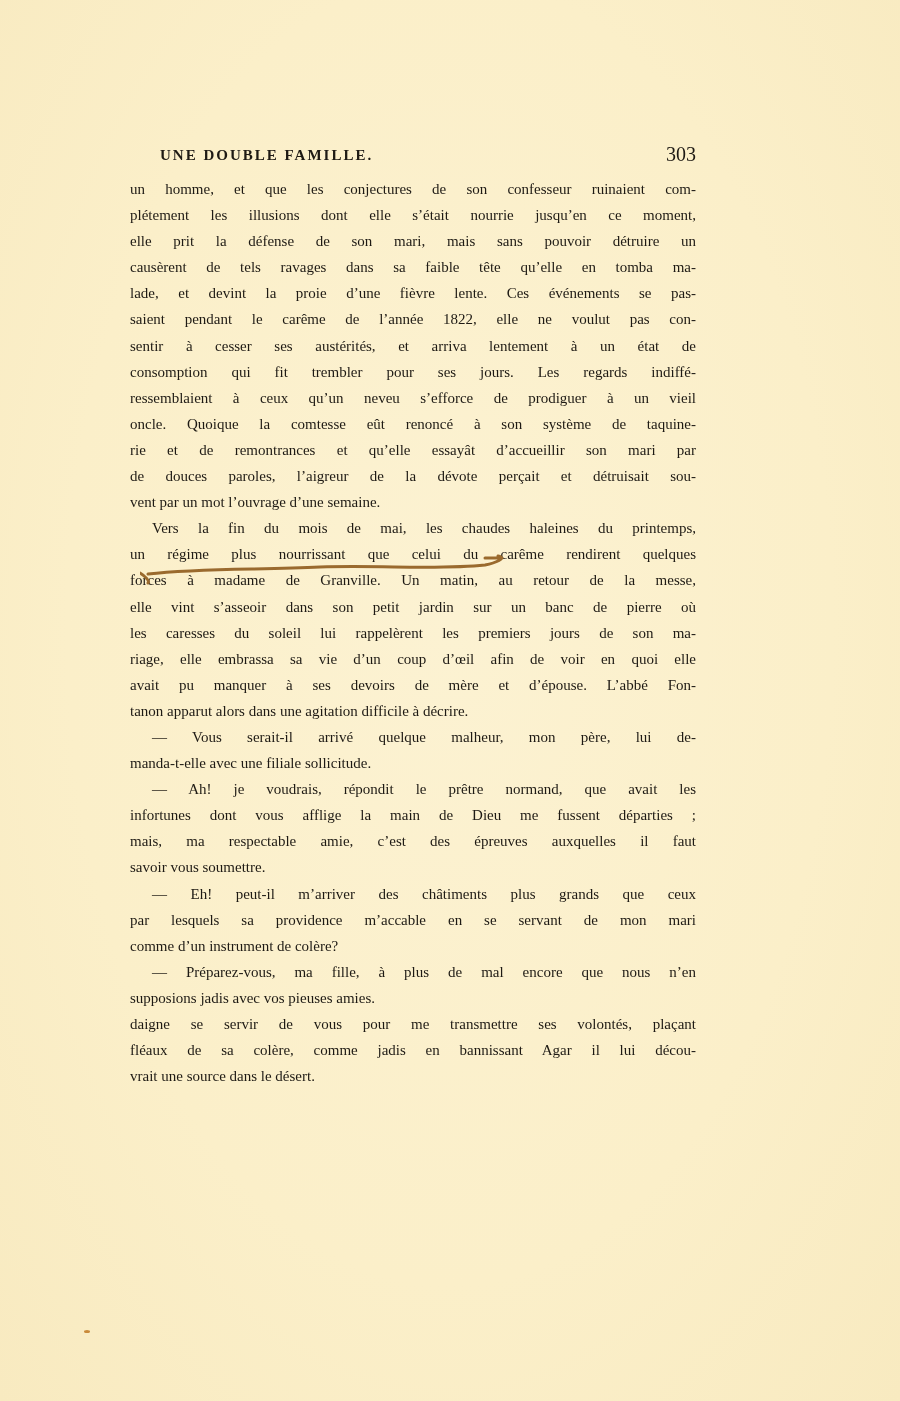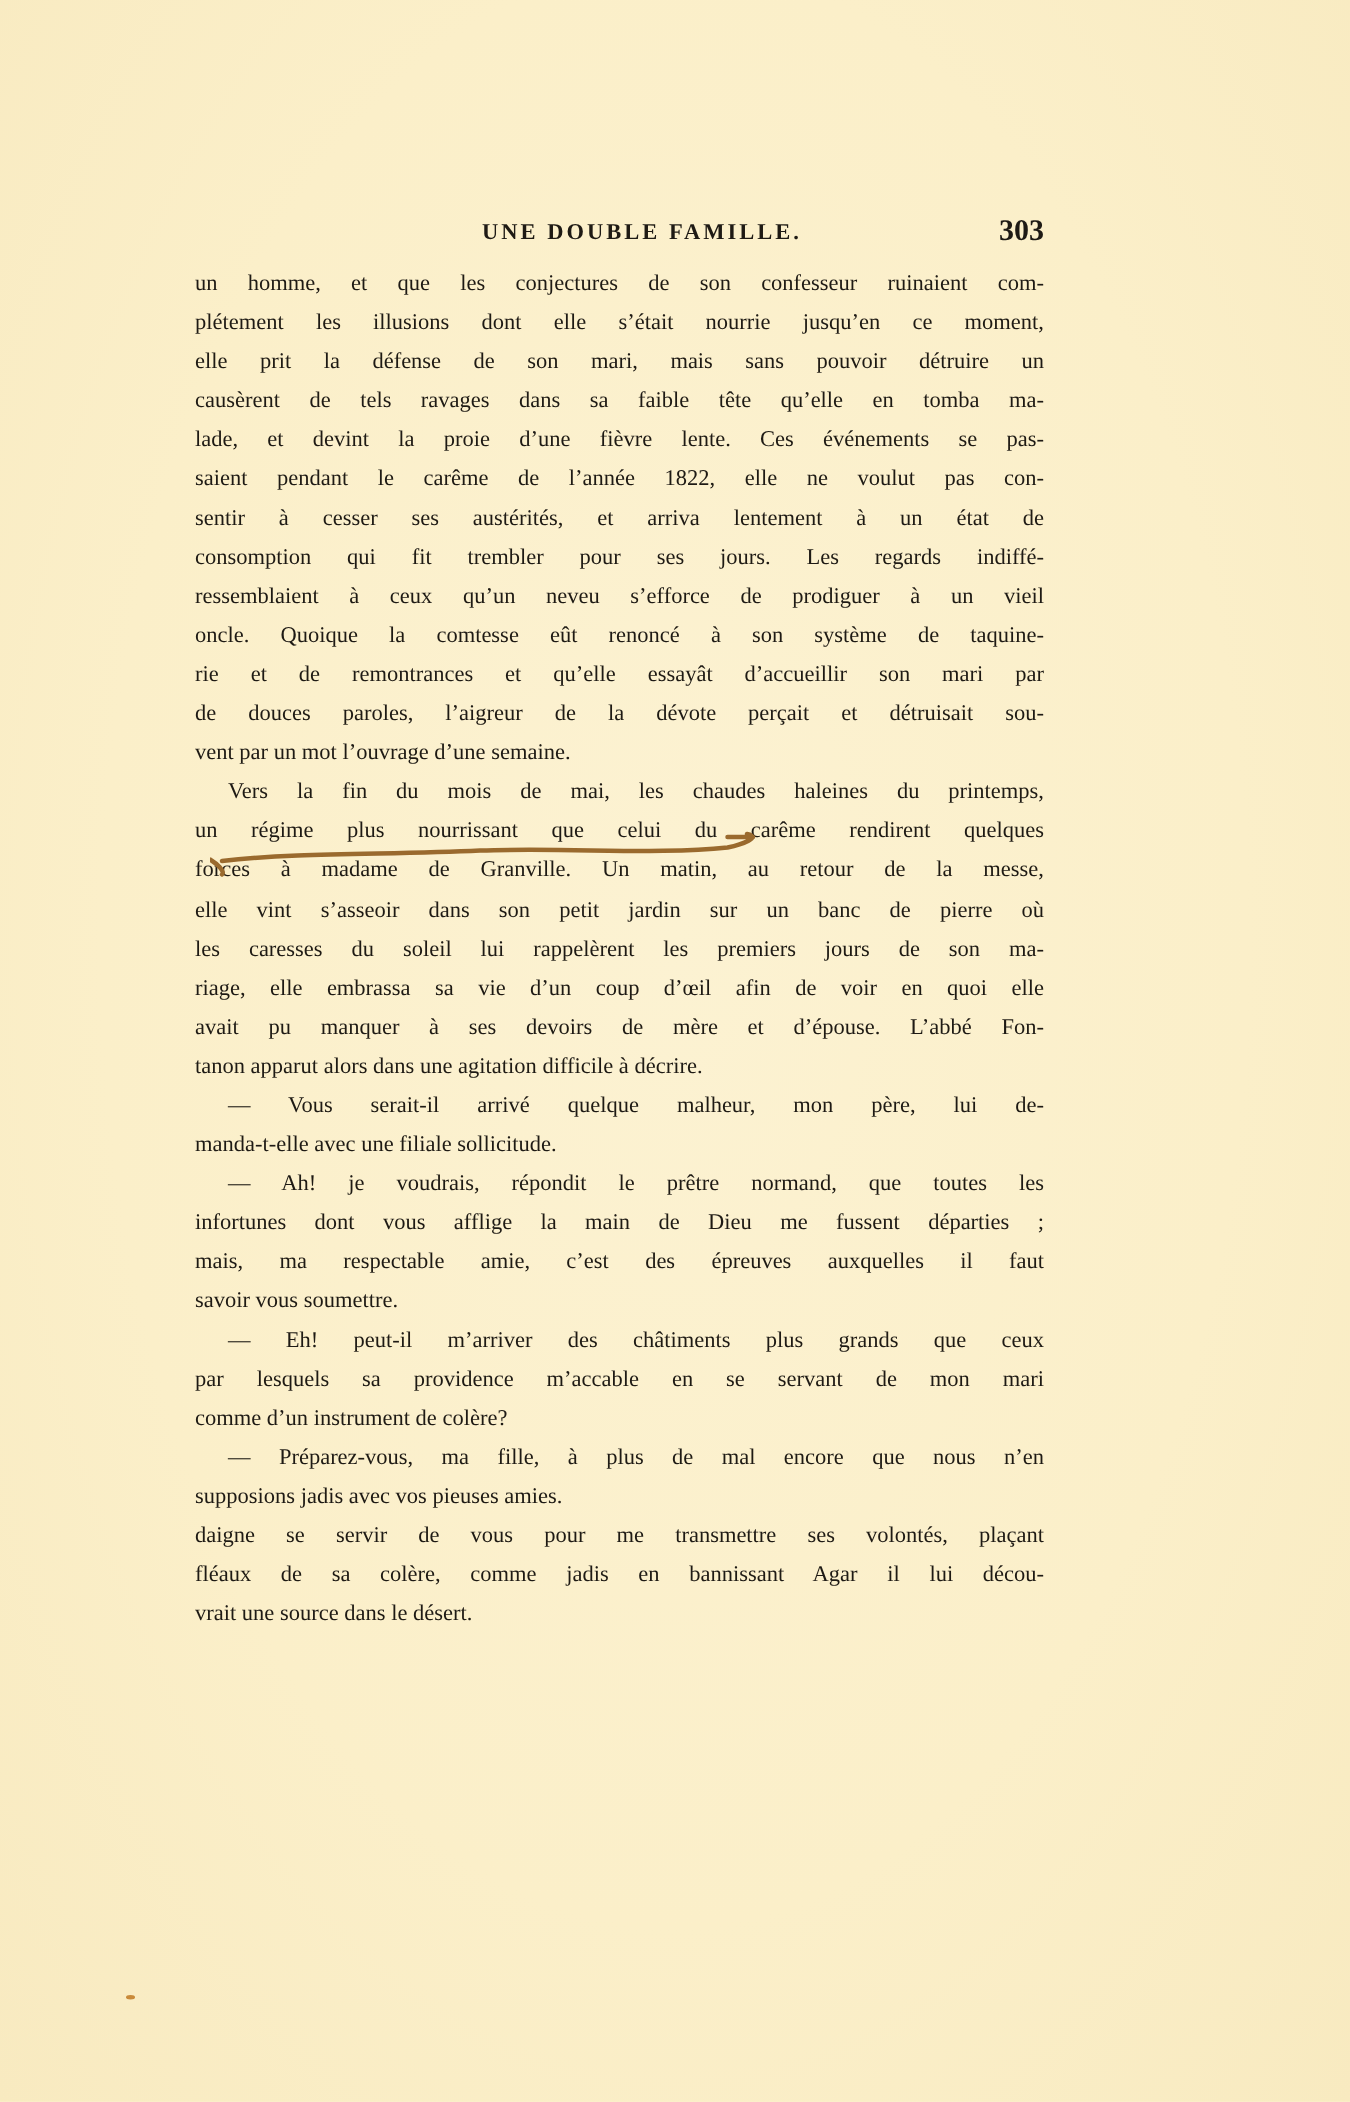--- a/index.html
+++ b/index.html
@@ -12,27 +12,27 @@
   }
   .page {
     position: absolute; inset: 0;
     background:
       radial-gradient(ellipse at 50% 45%, #fcf2d2 0%, #fbefc9 60%, #f8eac0 100%);
   }
   .header {
     position: absolute; top: 143px; left: 130px; width: 566px; height: 28px;
   }
   .running-head {
-    position: absolute; left: 0; right: 0; text-align: center;
+    position: absolute; left: 0; right: 0; 
     font-size: 15px; font-weight: bold; letter-spacing: 2px;
     top: 4px; padding-left: 30px;
   }
   .page-number {
     position: absolute; right: 0; top: 0;
-    font-size: 20px; font-weight: bold;
+    font-size: 20px; font-weight: normal;
   }
   .body-text {
     position: absolute; top: 176px; left: 130px; width: 566px;
     font-size: 15px; line-height: 26.1px;
   }
   .line {
     display: block; white-space: nowrap;
     text-align: justify; text-align-last: justify;
     height: 26.1px;
   }
@@ -71,21 +71,21 @@
       <span class="line indent">Vers la fin du mois de mai, les chaudes haleines du printemps,</span>
       <span class="line">un régime plus nourrissant que celui du carême rendirent quelques</span>
       <span class="line">forces à madame de Granville. Un matin, au retour de la messe,</span>
       <span class="line">elle vint s’asseoir dans son petit jardin sur un banc de pierre où</span>
       <span class="line">les caresses du soleil lui rappelèrent les premiers jours de son ma-</span>
       <span class="line">riage, elle embrassa sa vie d’un coup d’œil afin de voir en quoi elle</span>
       <span class="line">avait pu manquer à ses devoirs de mère et d’épouse. L’abbé Fon-</span>
       <span class="line last">tanon apparut alors dans une agitation difficile à décrire.</span>
       <span class="line indent">— Vous serait-il arrivé quelque malheur, mon père, lui de-</span>
       <span class="line last">manda-t-elle avec une filiale sollicitude.</span>
-      <span class="line indent">— Ah! je voudrais, répondit le prêtre normand, que toutes les</span>
+      <span class="line indent">— Ah! je voudrais, répondit le prêtre normand, que avait les</span>
       <span class="line">infortunes dont vous afflige la main de Dieu me fussent départies ;</span>
       <span class="line">mais, ma respectable amie, c’est des épreuves auxquelles il faut</span>
       <span class="line last">savoir vous soumettre.</span>
       <span class="line indent">— Eh! peut-il m’arriver des châtiments plus grands que ceux</span>
       <span class="line">par lesquels sa providence m’accable en se servant de mon mari</span>
       <span class="line last">comme d’un instrument de colère?</span>
       <span class="line indent">— Préparez-vous, ma fille, à plus de mal encore que nous n’en</span>
       <span class="line last">supposions jadis avec vos pieuses amies.</span>
       <span class="line">daigne se servir de vous pour me transmettre ses volontés, plaçant</span>
       <span class="line">fléaux de sa colère, comme jadis en bannissant Agar il lui décou-</span>

